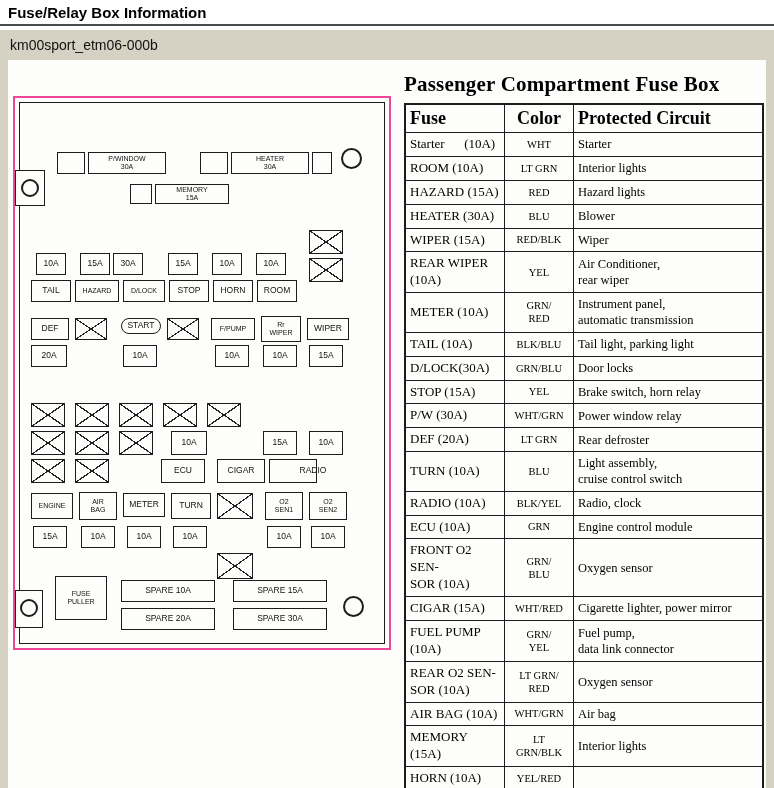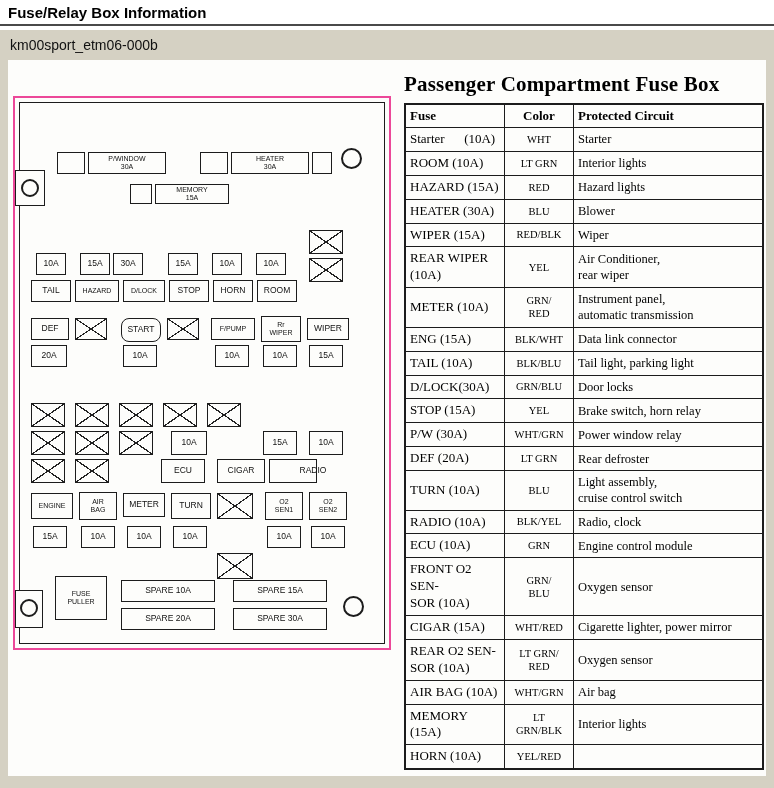--- a/index.html
+++ b/index.html
@@ -103,21 +103,21 @@
     font-family: "Liberation Serif", serif;
     background: #fdfdfb;
   }
   .fuse-table th, .fuse-table td {
     border: 1px solid #1c1c1c;
     padding: 3px 4px;
     vertical-align: middle;
     color: #000;
   }
   .fuse-table th {
-    font-size: 13px;
+    font-size: 18px;
     font-weight: bold;
     text-align: left;
   }
   .fuse-table th.col-color { text-align: center; }
   .fuse-table td { white-space: pre-wrap; line-height: 1.3; }
   .fuse-table td.col-fuse { font-size: 13px; width: 108px; }
   .fuse-table td.col-color, .fuse-table th.col-color { width: 60px; }
   .fuse-table td.col-color { text-align: center; font-size: 10.5px; line-height: 1.25; }
   .fuse-table td.col-circuit, .fuse-table th.col-circuit { width: 180px; }
   .fuse-table td.col-circuit { font-size: 12.5px; }
@@ -161,21 +161,21 @@
           <div class="dg-box" style="left: 197px; top: 155px; width: 30px; height: 22px;">10A</div>
           <div class="dg-box" style="left: 241px; top: 155px; width: 30px; height: 22px;">10A</div>
           <div class="dg-box" style="left: 16px; top: 182px; width: 40px; height: 22px;">TAIL</div>
           <div class="dg-box" style="left: 60px; top: 182px; width: 44px; height: 22px; font-size: 7px;">HAZARD</div>
           <div class="dg-box" style="left: 108px; top: 182px; width: 42px; height: 22px; font-size: 7px;">D/LOCK</div>
           <div class="dg-box" style="left: 154px; top: 182px; width: 40px; height: 22px;">STOP</div>
           <div class="dg-box" style="left: 198px; top: 182px; width: 40px; height: 22px;">HORN</div>
           <div class="dg-box" style="left: 242px; top: 182px; width: 40px; height: 22px;">ROOM</div>
           <div class="dg-box" style="left: 16px; top: 220px; width: 38px; height: 22px;">DEF</div>
           <div class="dg-box dg-x" style="left: 60px; top: 220px; width: 32px; height: 22px;"></div>
-          <div class="dg-box" style="left: 106px; top: 220px; width: 40px; height: 24px; border-radius: 8px;">START</div>
+          <div class="dg-box" style="left: 106px; top: 220px; width: 40px; height: 16px; border-radius: 8px;">START</div>
           <div class="dg-box dg-x" style="left: 152px; top: 220px; width: 32px; height: 22px;"></div>
           <div class="dg-box" style="left: 196px; top: 220px; width: 44px; height: 22px; font-size: 7px;">F/PUMP</div>
           <div class="dg-box" style="left: 246px; top: 218px; width: 40px; height: 26px; font-size: 7px;">Rr
 WIPER</div>
           <div class="dg-box" style="left: 292px; top: 220px; width: 42px; height: 22px;">WIPER</div>
           <div class="dg-box" style="left: 16px; top: 247px; width: 36px; height: 22px;">20A</div>
           <div class="dg-box" style="left: 108px; top: 247px; width: 34px; height: 22px;">10A</div>
           <div class="dg-box" style="left: 200px; top: 247px; width: 34px; height: 22px;">10A</div>
           <div class="dg-box" style="left: 248px; top: 247px; width: 34px; height: 22px;">10A</div>
           <div class="dg-box" style="left: 294px; top: 247px; width: 34px; height: 22px;">15A</div>
@@ -269,25 +269,20 @@
 rear wiper</td>
           </tr>
           <tr>
             <td class="col-fuse">METER (10A)</td>
             <td class="col-color">GRN/
 RED</td>
             <td class="col-circuit">Instrument panel,
 automatic transmission</td>
           </tr>
           <tr>
-            <td class="col-fuse">ENG (15A)</td>
-            <td class="col-color">BLK/WHT</td>
-            <td class="col-circuit">Data link connector</td>
-          </tr>
-          <tr>
             <td class="col-fuse">TAIL (10A)</td>
             <td class="col-color">BLK/BLU</td>
             <td class="col-circuit">Tail light, parking light</td>
           </tr>
           <tr>
             <td class="col-fuse">D/LOCK(30A)</td>
             <td class="col-color">GRN/BLU</td>
             <td class="col-circuit">Door locks</td>
           </tr>
           <tr>
@@ -327,20 +322,28 @@
             <td class="col-color">GRN/
 BLU</td>
             <td class="col-circuit">Oxygen sensor</td>
           </tr>
           <tr>
             <td class="col-fuse">CIGAR (15A)</td>
             <td class="col-color">WHT/RED</td>
             <td class="col-circuit">Cigarette lighter, power mirror</td>
           </tr>
           <tr>
+            <td class="col-fuse">FUEL PUMP
+(10A)</td>
+            <td class="col-color">GRN/
+YEL</td>
+            <td class="col-circuit">Fuel pump,
+data link connector</td>
+          </tr>
+          <tr>
             <td class="col-fuse">REAR O2 SEN-
 SOR (10A)</td>
             <td class="col-color">LT GRN/
 RED</td>
             <td class="col-circuit">Oxygen sensor</td>
           </tr>
           <tr>
             <td class="col-fuse">AIR BAG (10A)</td>
             <td class="col-color">WHT/GRN</td>
             <td class="col-circuit">Air bag</td>

